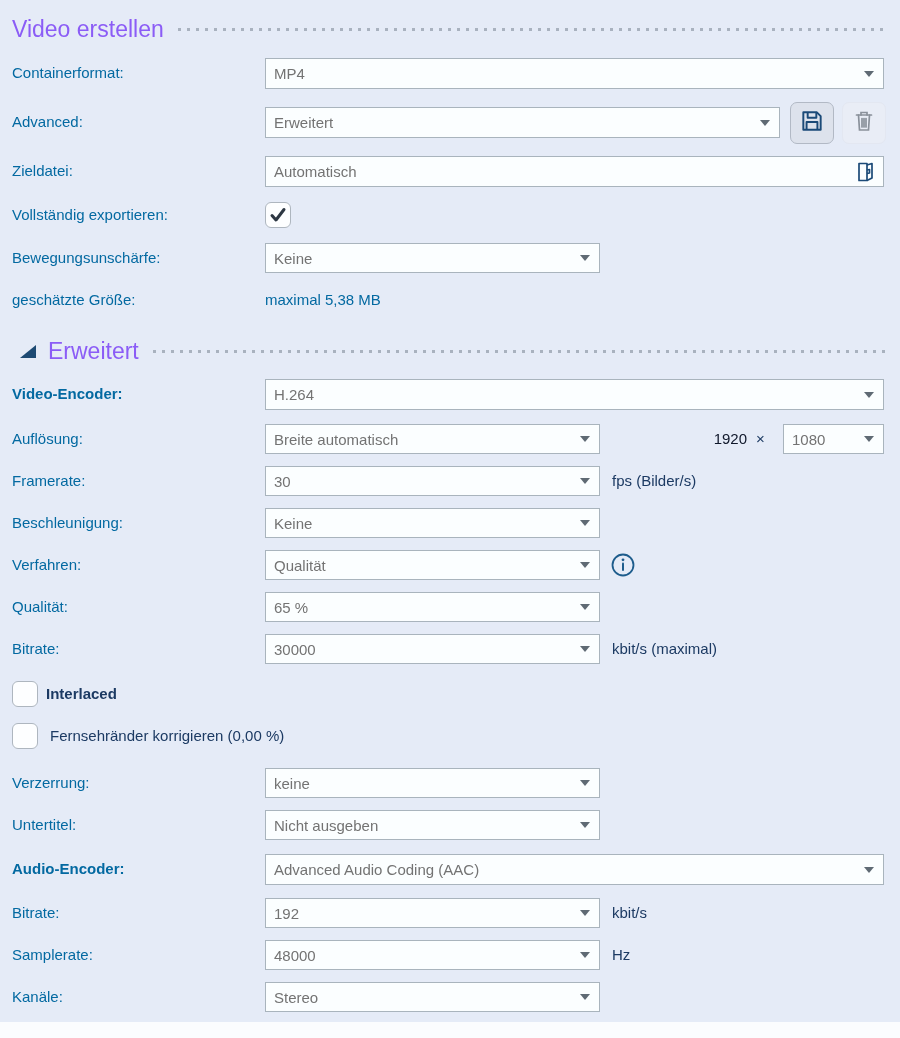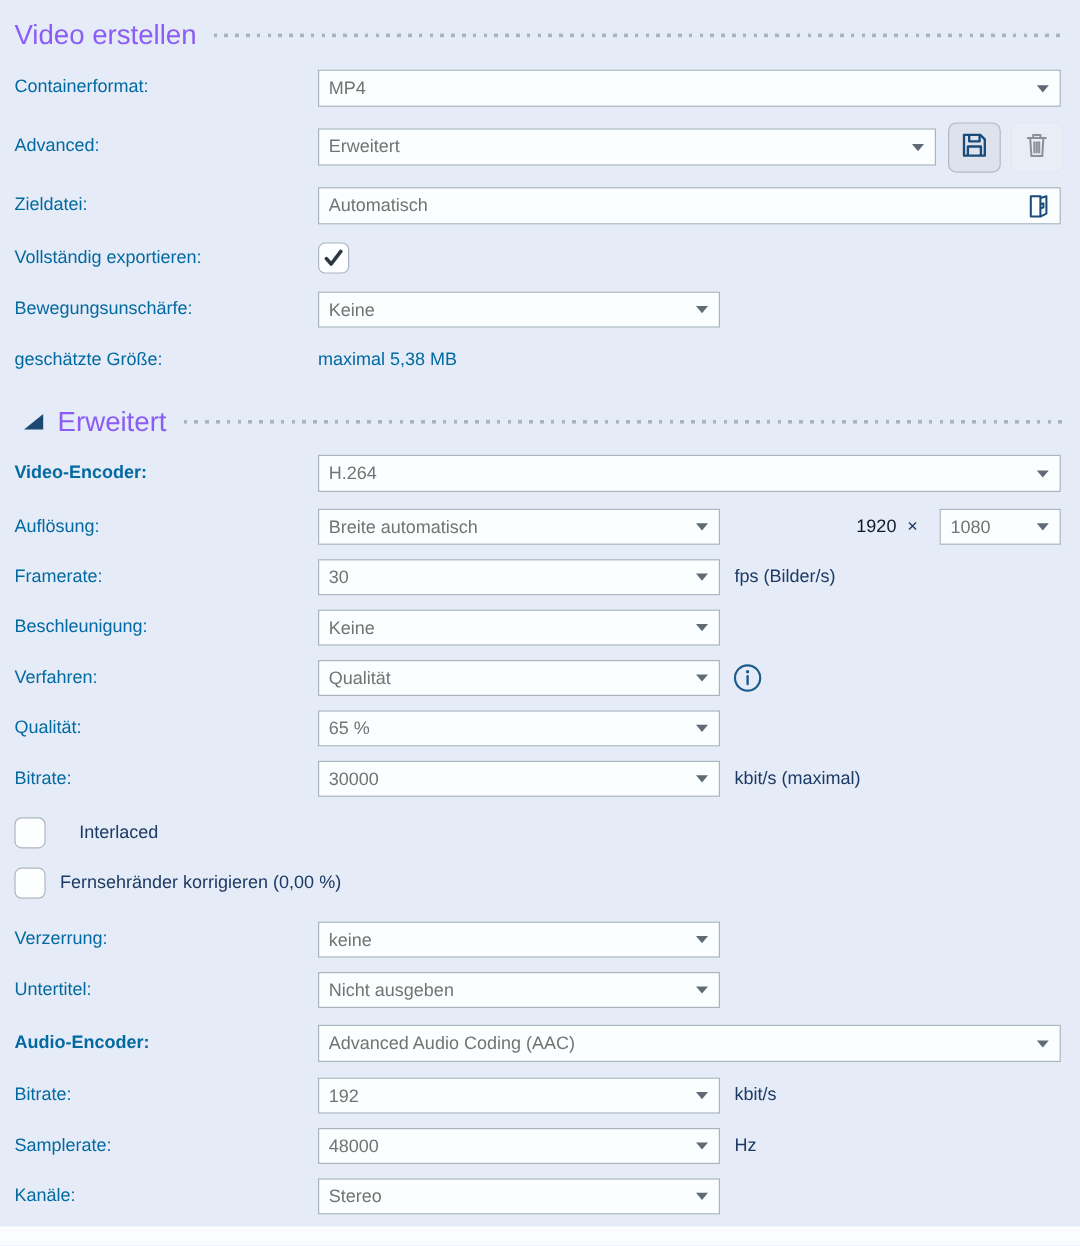--- a/index.html
+++ b/index.html
@@ -198,21 +198,21 @@
     <span class="lbl">Bitrate:</span>
     <div class="combo w-short">
       <span class="val">30000</span>
       <span class="arrow"></span>
     </div>
     <span class="unit">kbit/s (maximal)</span>
   </div>
 
   <div class="row" style="top:681px;height:26px;">
     <span class="cb" style="left:12px;top:0;"></span>
-    <span class="cb-lbl" style="left:66px;">Interlaced</span>
+    <span class="cb-lbl" style="left:46px;font-weight:bold;">Interlaced</span>
   </div>
 
   <div class="row" style="top:723px;height:26px;">
     <span class="cb" style="left:12px;top:0;"></span>
     <span class="cb-lbl" style="left:50px;">Fernsehränder korrigieren (0,00 %)</span>
   </div>
 
   <div class="row" style="top:810px;">
     <span class="lbl">Untertitel:</span>
     <div class="combo w-short">

